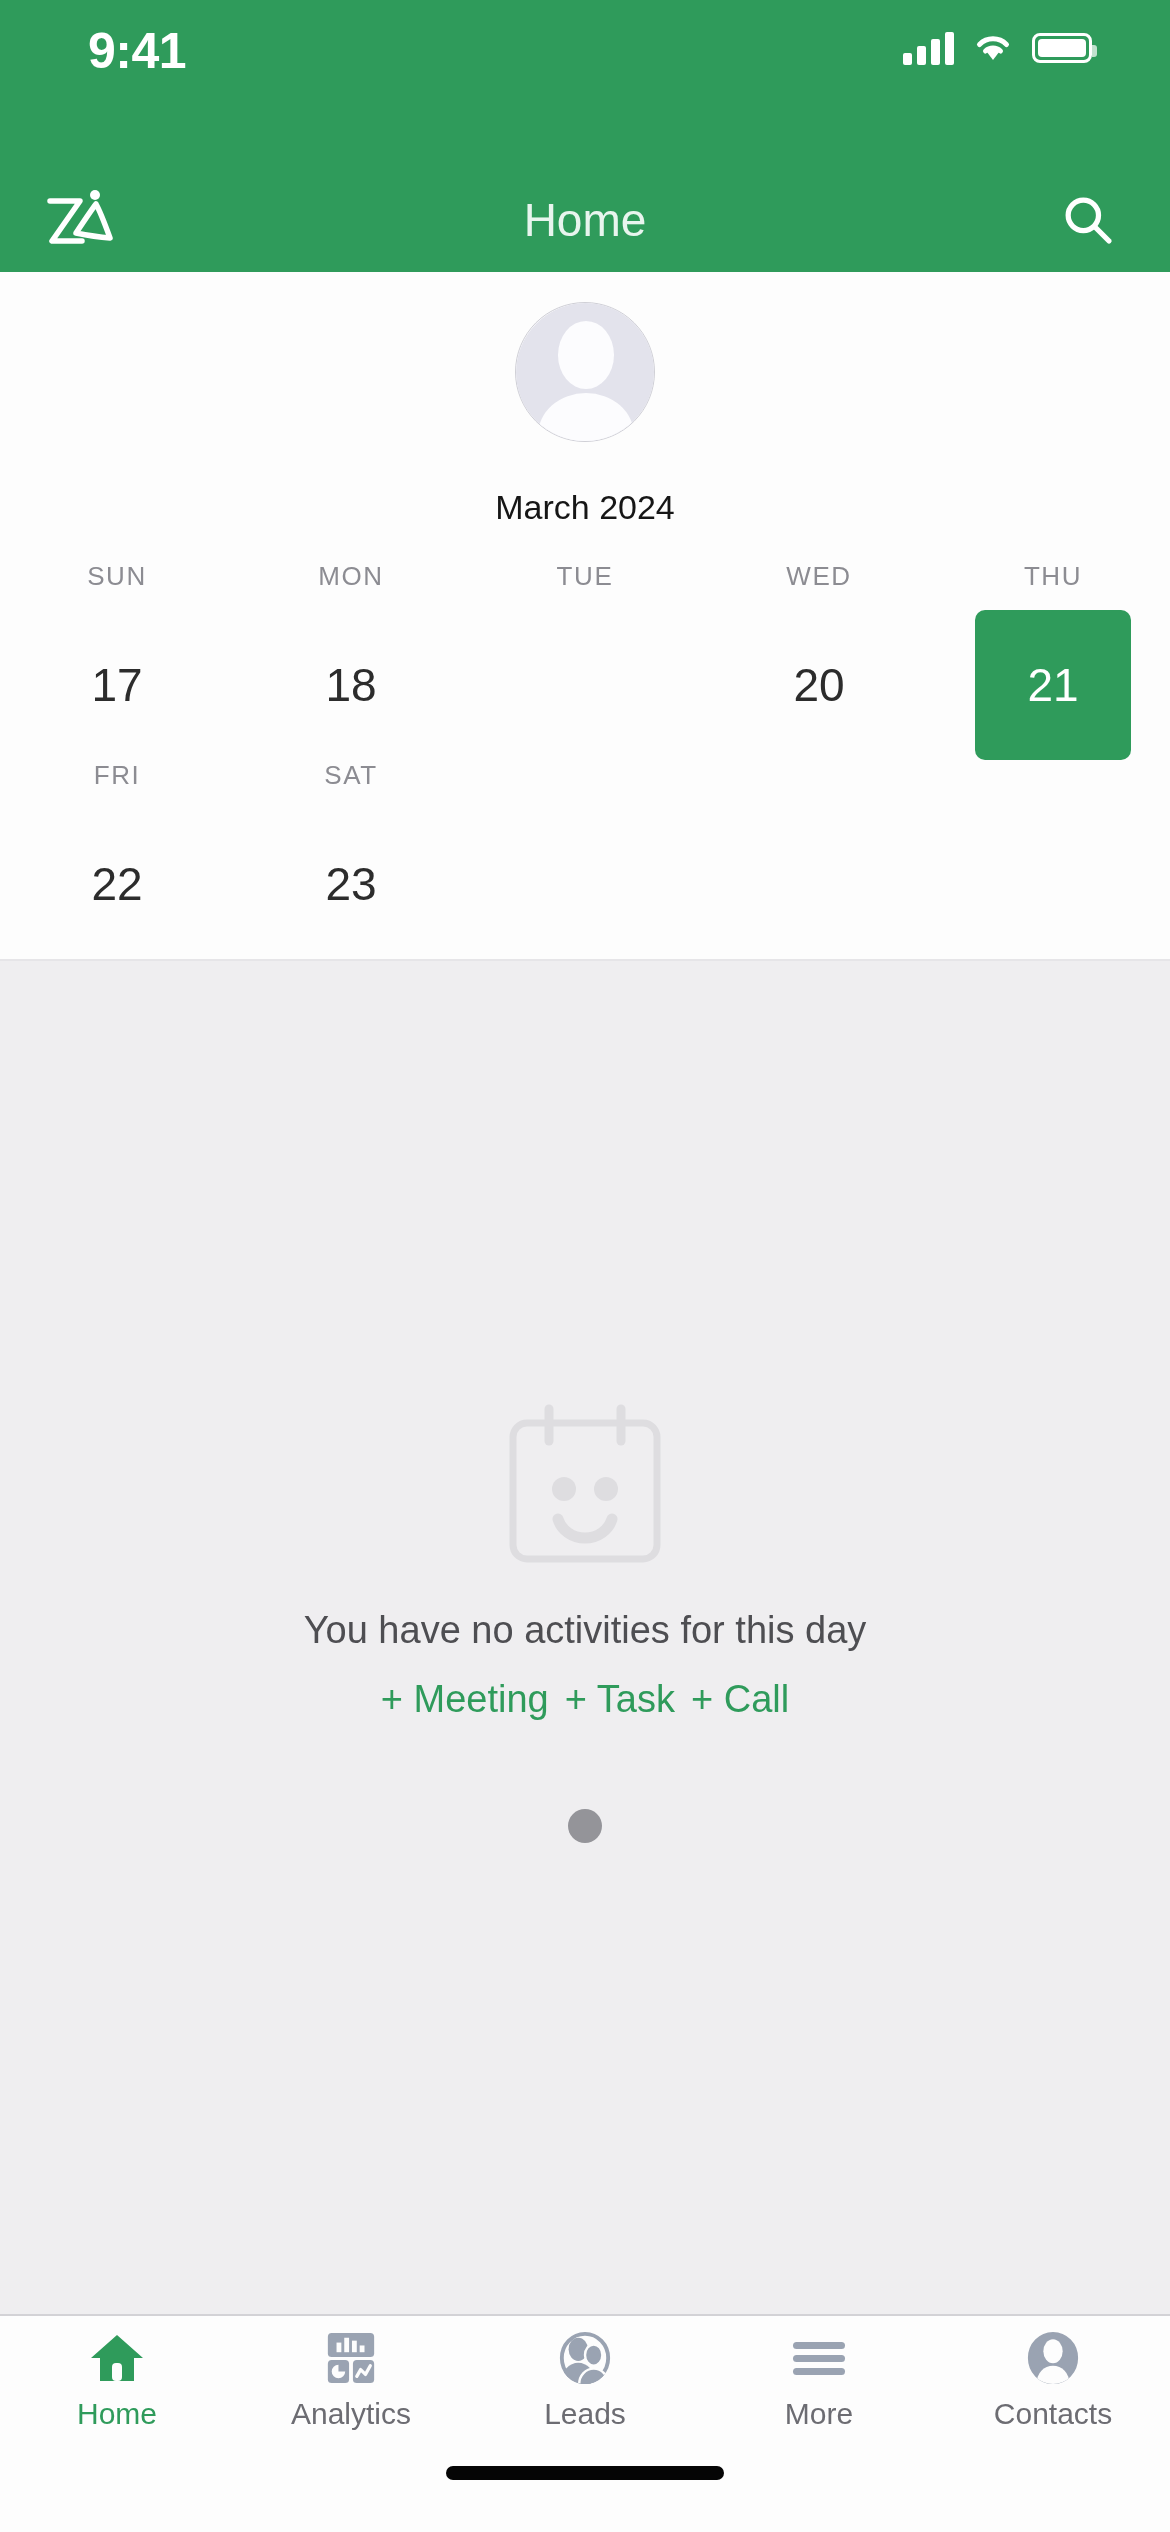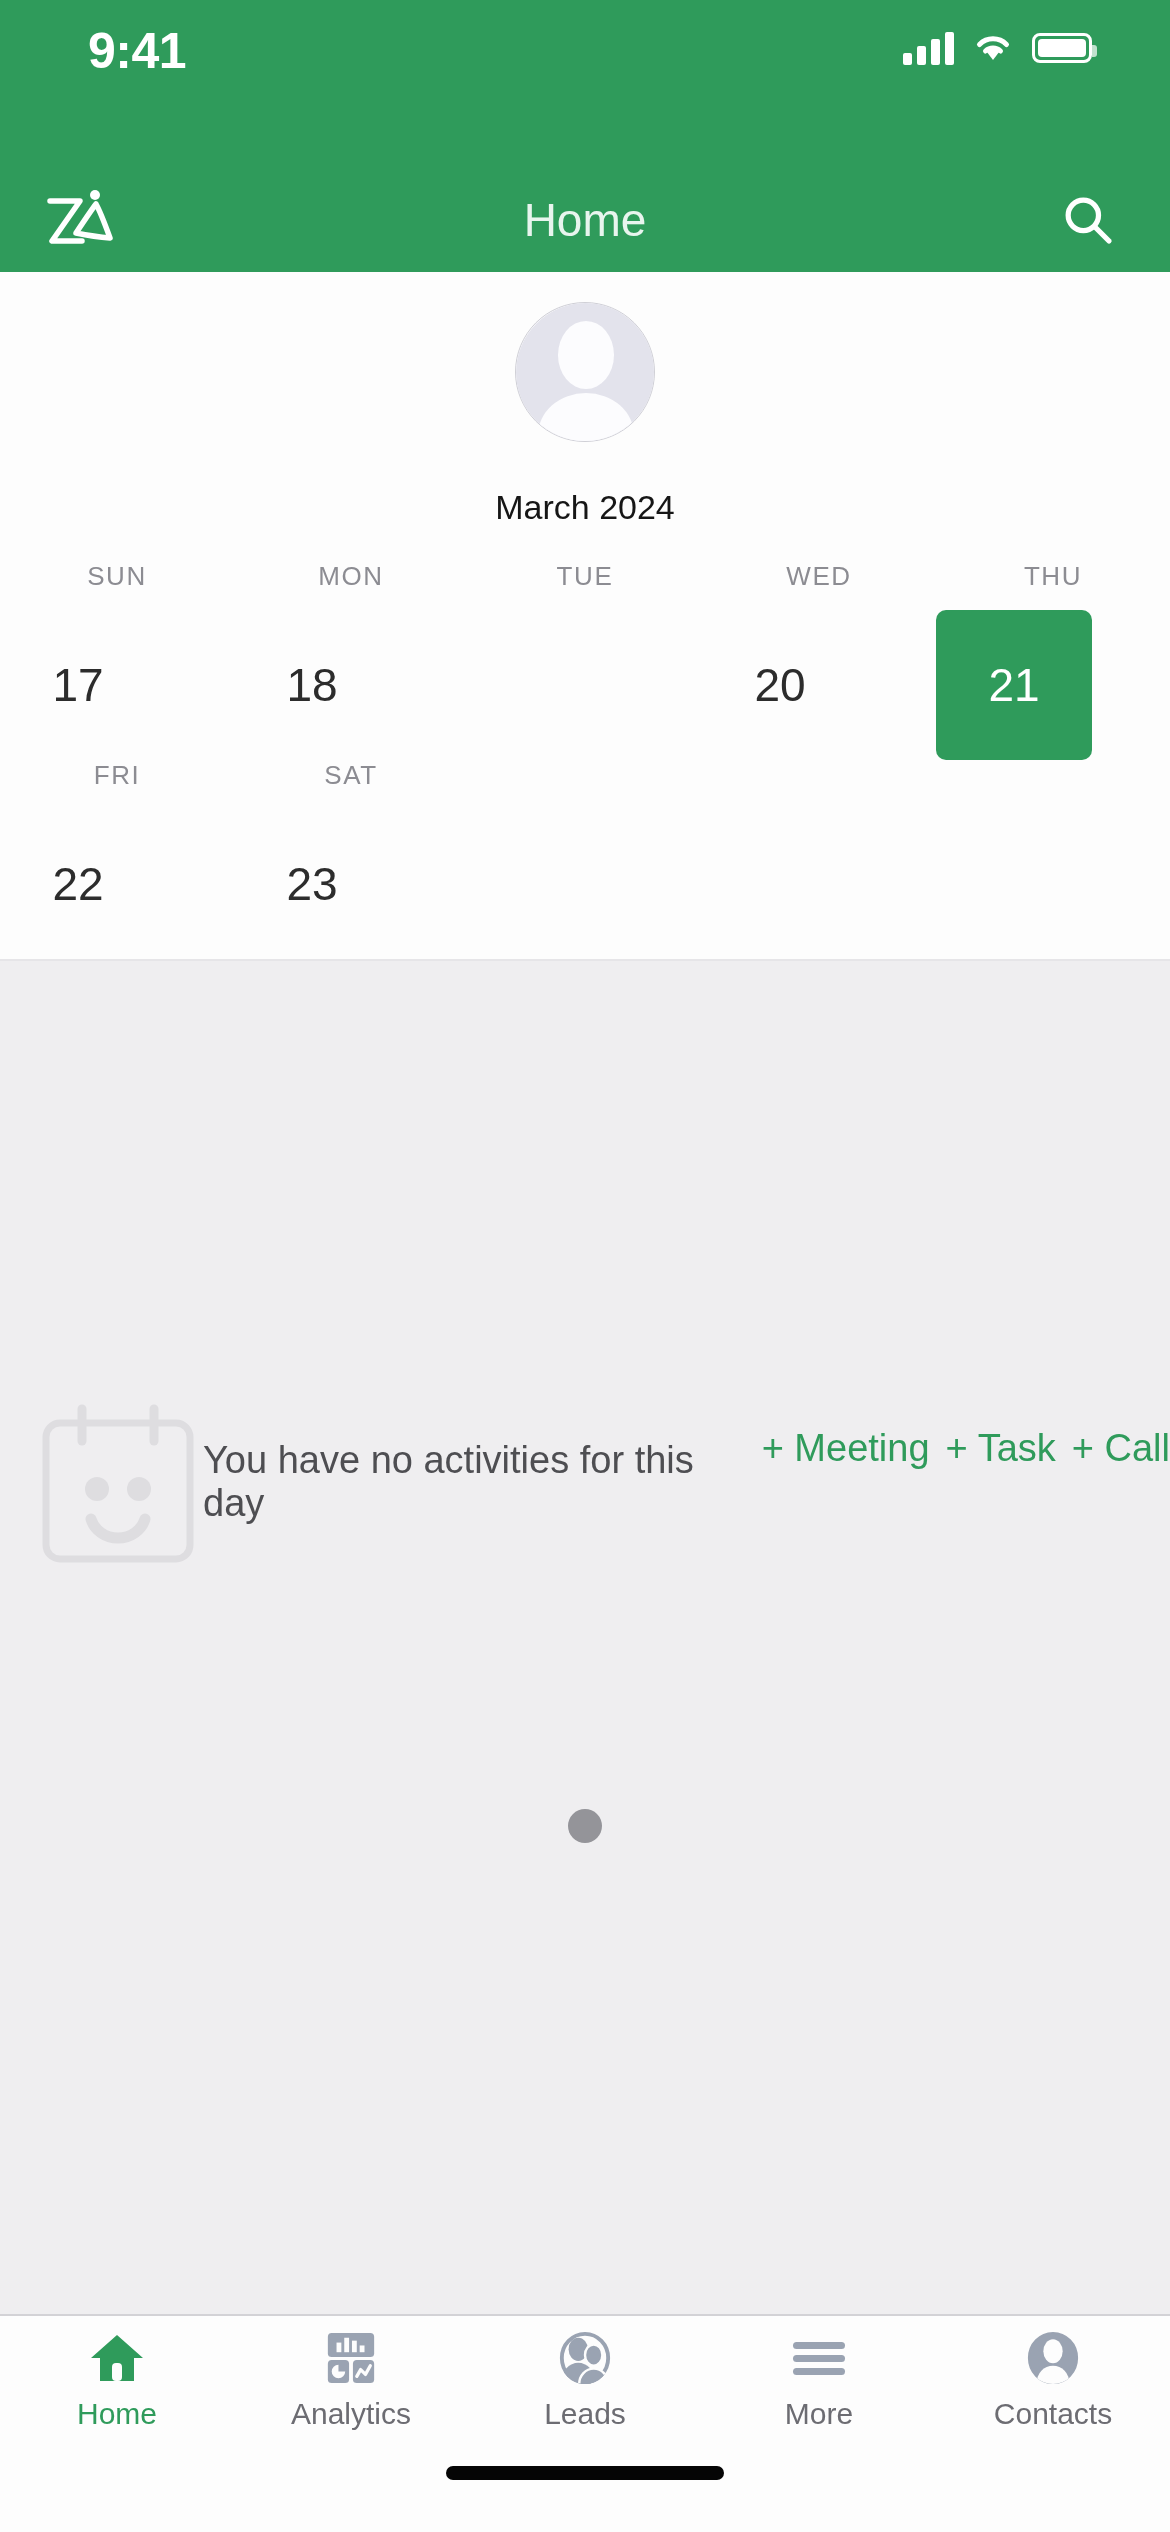--- a/index.html
+++ b/index.html
@@ -127,20 +127,21 @@
   .wd-name {
     font-size: 26px;
     letter-spacing: 1.6px;
     color: #8C8C92;
     padding-bottom: 18px;
   }
   .wd-cell {
     height: 150px;
     display: flex;
     align-items: center;
+    justify-content: center;
   }
   .wd-num {
     width: 156px; height: 150px;
     display: flex; align-items: center; justify-content: center;
     font-size: 46px;
     color: #2C2C2C;
     border-radius: 10px;
   }
   .wd-num.selected {
     background: #2F9B5B;
@@ -155,22 +156,22 @@
     display: flex;
     flex-direction: column;
     align-items: center;
     justify-content: flex-start;
   }
   .empty-block {
     position: absolute;
     left: 0; right: 0;
     top: 440px;
     display: flex;
-    flex-direction: row;
-    margin-left: 33px;
+    flex-direction: column;
+    align-items: center;
   }
   .empty-icon { width: 170px; height: 170px; }
   .empty-text {
     margin-top: 38px;
     font-size: 38px;
     color: #4E4E52;
   }
   .quick-actions {
     margin-top: 26px;
     display: flex;

